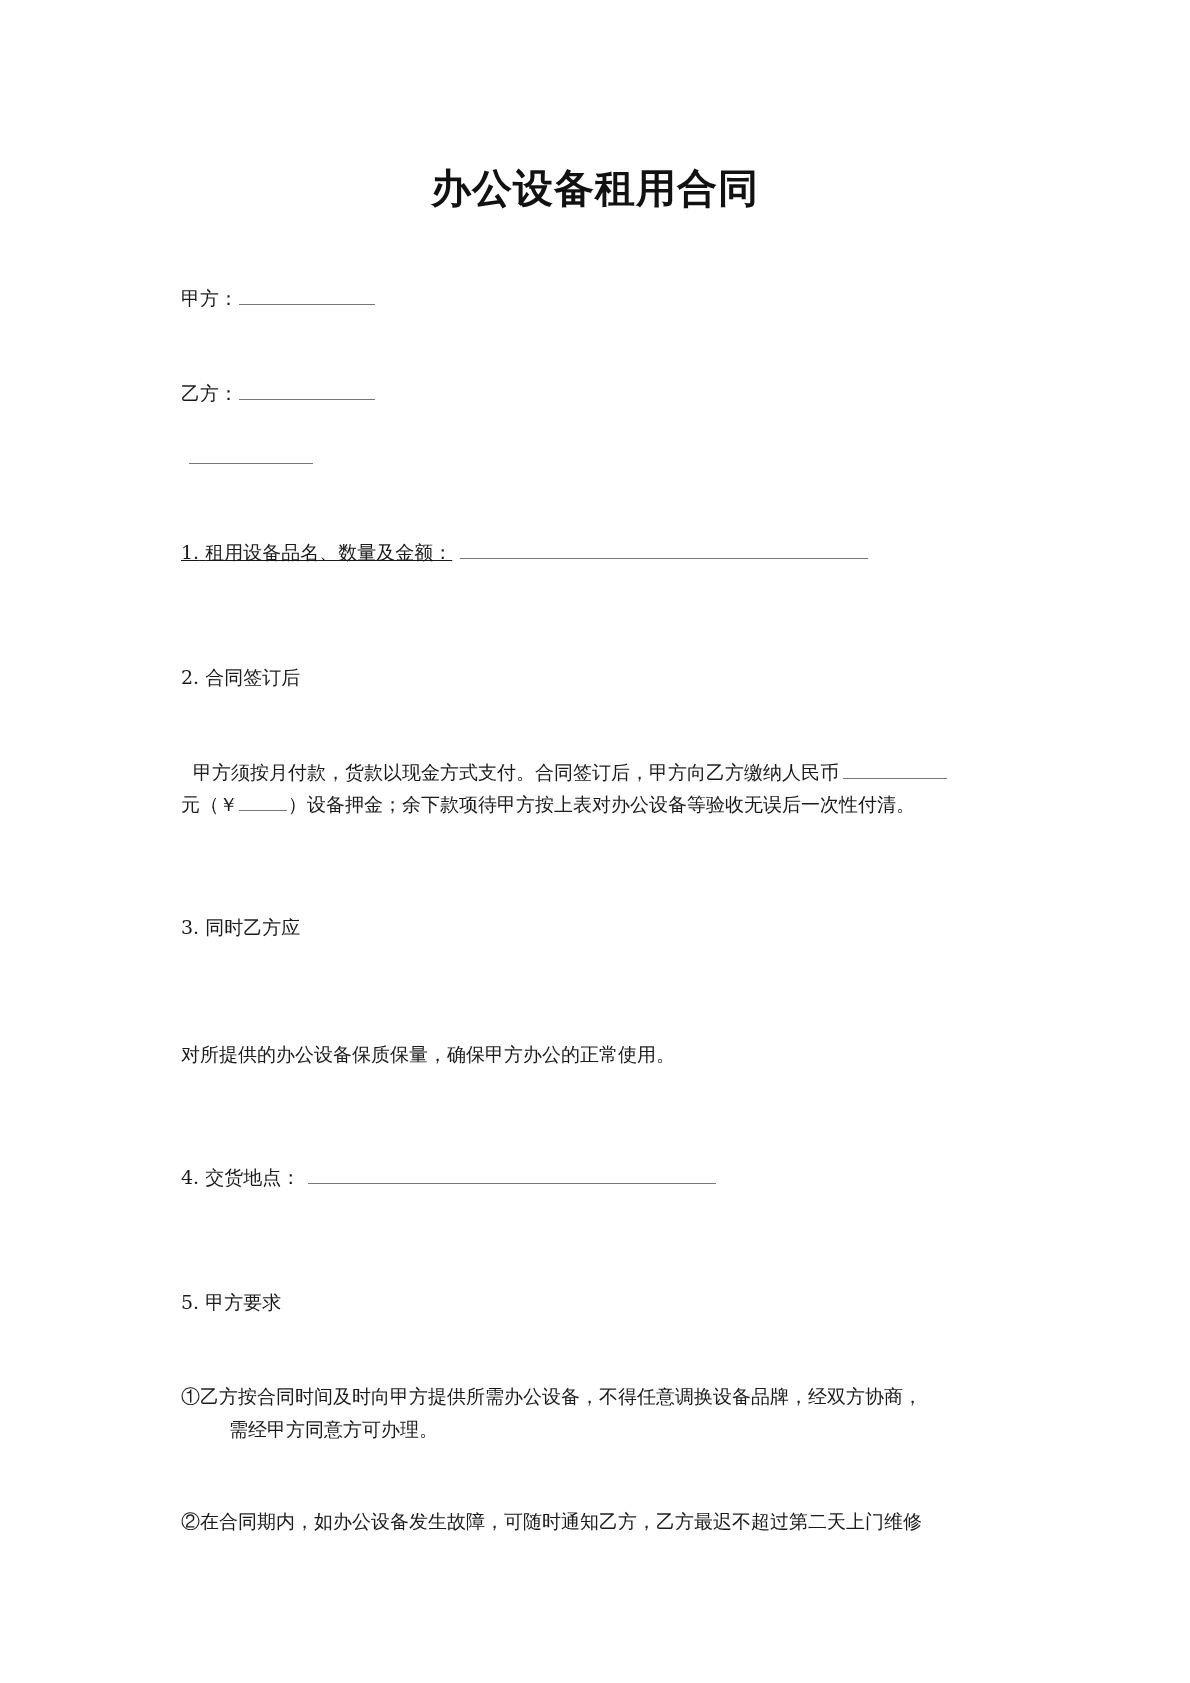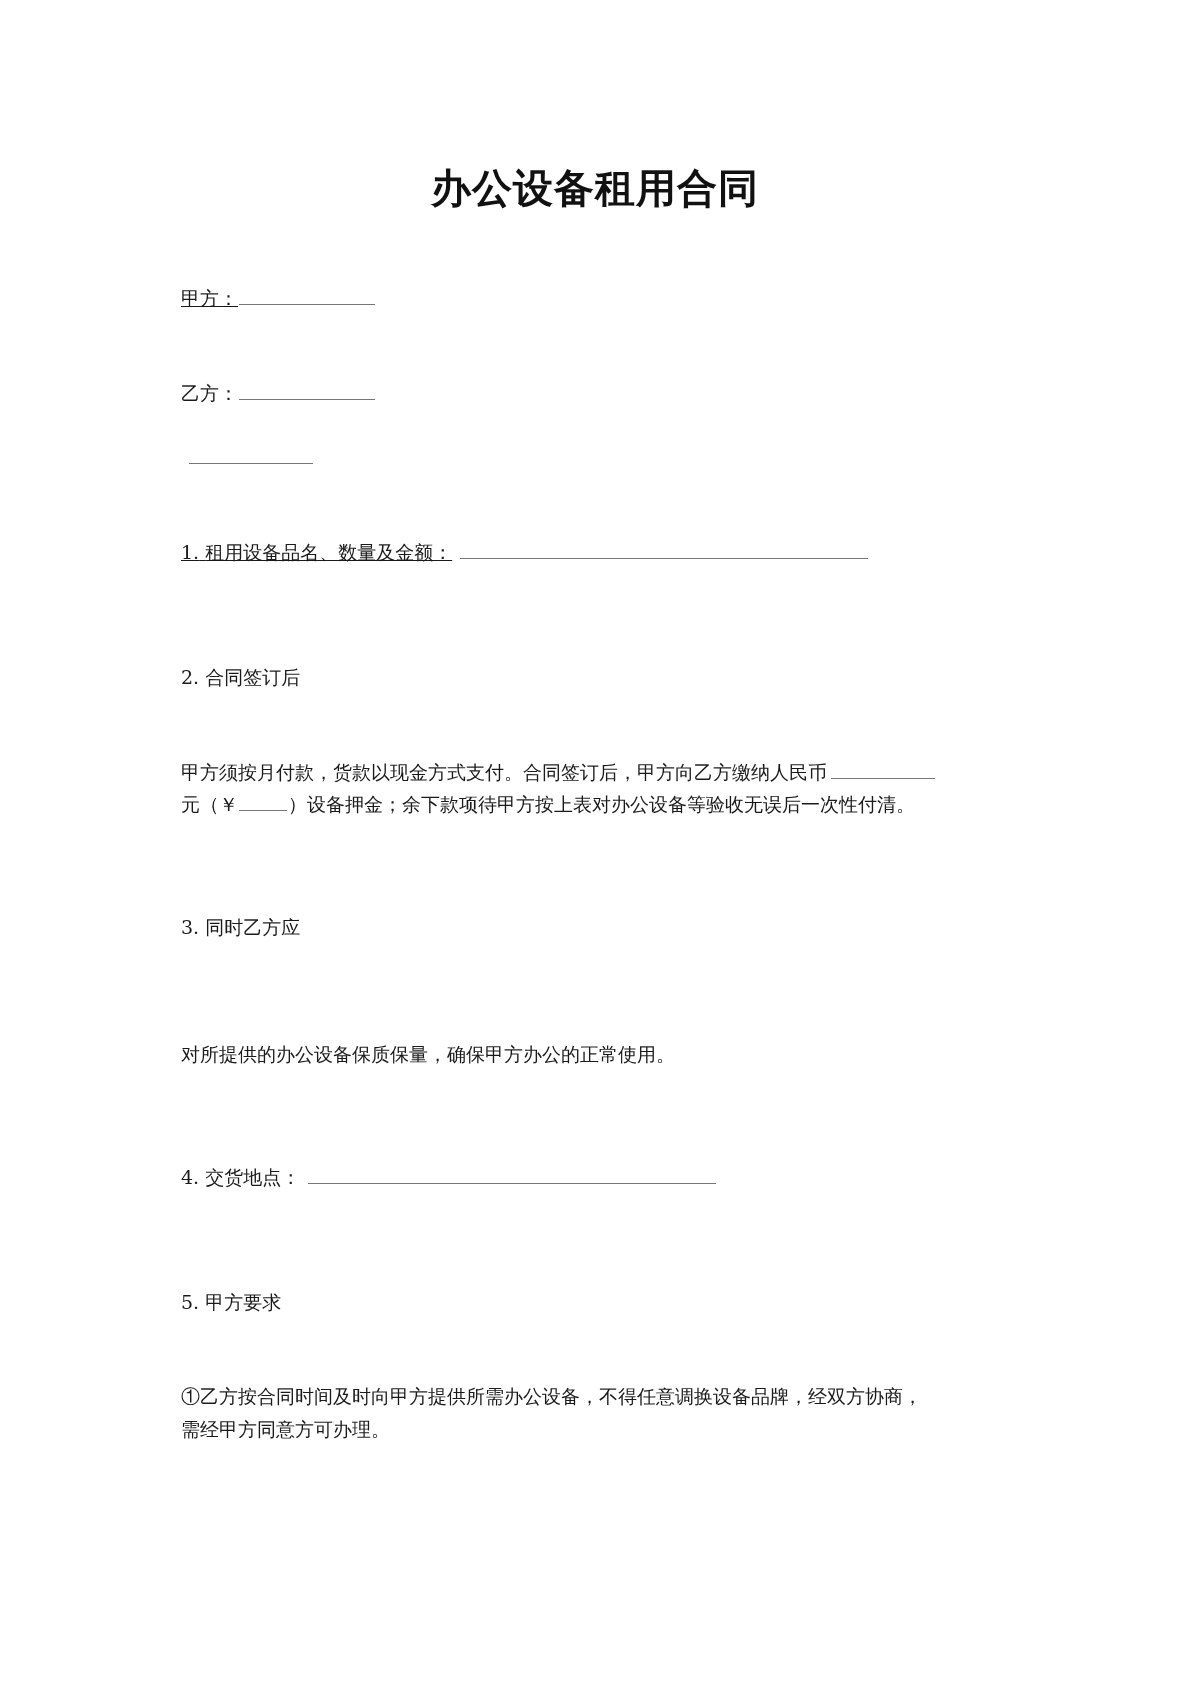--- a/index.html
+++ b/index.html
@@ -57,42 +57,42 @@
     .b-date { width: 46px; }
     .b-place { width: 408px; margin-left: 8px; }
   </style>
 </head>
 <body>
 
 <div class="page">
 
   <div class="title">办公设备租用合同</div>
 
-  <div class="line" style="top:285px;text-decoration:underline;">
+  <div class="line" style="top:285px;">
     <span>甲方：</span><span class="blank b-party"></span>
   </div>
 
   <div class="line" style="top:380px;">
     <span>乙方：</span><span class="blank b-party"></span>
   </div>
 
   <div class="line" style="top:444px;">
     <span class="blank b-intro"></span>
   </div>
 
   <div class="line" style="top:539px;text-decoration:underline;">
     <span>1.</span>
     <span>租用设备品名、数量及金额：</span><span class="blank b-items"></span>
   </div>
 
   <div class="line" style="top:664px;">
     <span>2.</span>
     <span>合同签订后</span>
   </div>
-  <div class="line" style="top:759px;">
+  <div class="line" style="top:759px;margin-left:12px;">
     <span>甲方须按月付款，货款以现金方式支付。合同签订后，甲方向乙方缴纳人民币</span><span class="blank b-rmb"></span>
   </div>
   <div class="line" style="top:791px;">
     <span>元（￥</span><span class="blank b-yen"></span><span>）设备押金；余下款项待甲方按上表对办公设备等验收无误后一次性付清。</span>
   </div>
 
   <div class="line" style="top:914px;">
     <span>3.</span>
     <span>同时乙方应</span>
   </div>
@@ -105,17 +105,20 @@
     <span>交货地点：</span><span class="blank b-place"></span>
   </div>
 
   <div class="line" style="top:1289px;">
     <span>5.</span>
     <span>甲方要求</span>
   </div>
   <div class="line" style="top:1383px;">
     <span>①</span><span>乙方按合同时间及时向甲方提供所需办公设备，不得任意调换设备品牌，经双方协商，</span>
   </div>
-  <div class="line" style="top:1416px;">
+  <div class="line" style="top:1416px;margin-left:48px;">
     <span>需经甲方同意方可办理。</span>
+  </div>
+  <div class="line" style="top:1508px;">
+    <span>②</span><span>在合同期内，如办公设备发生故障，可随时通知乙方，乙方最迟不超过第二天上门维修</span>
   </div>
 
 </div>
 
 </body></html>

